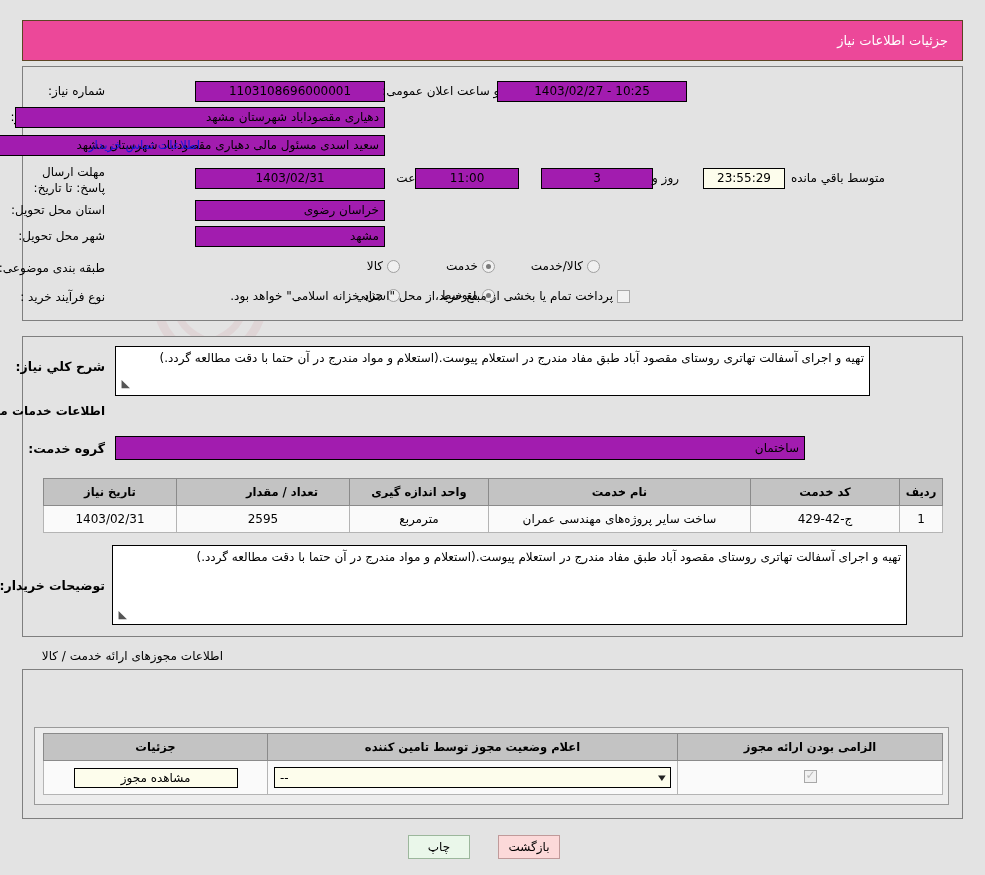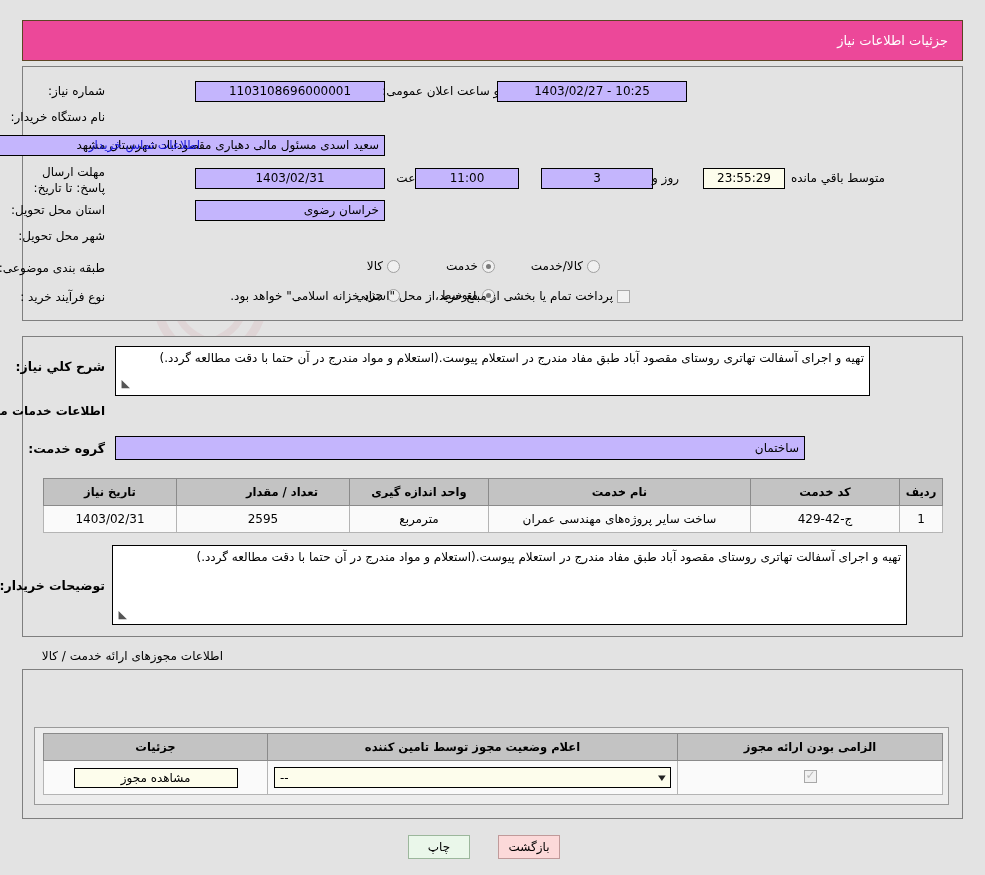--- a/index.html
+++ b/index.html
@@ -78,21 +78,21 @@
 
   .field-label {
     position: absolute;
     font-size: 12px;
     color: #000;
     white-space: nowrap;
     z-index: 9;
   }
   .ro-box {
     position: absolute;
-    background: #c4b5fd;
+    background: #a21caf;
     border: 1px solid #000000;
     box-sizing: border-box;
     font-size: 12px;
     color: #000;
     line-height: 18px;
     padding: 0 5px;
     z-index: 9;
     overflow: hidden;
     white-space: nowrap;
   }
@@ -310,38 +310,40 @@
 
   <div class="panel" id="panel-top"></div>
 
   <div class="field-label" style="right:880px; top:84px;">شماره نیاز:</div>
   <div class="ro-box center" style="right:600px; top:81px; width:190px; height:21px;">1103108696000001</div>
 
   <div class="field-label" style="right:458px; top:84px;">تاریخ و ساعت اعلان عمومی:</div>
   <div class="ro-box center" style="right:298px; top:81px; width:190px; height:21px; left:auto;">10:25 - 1403/02/27</div>
 
   <div class="field-label" style="right:880px; top:110px;">نام دستگاه خریدار:</div>
+  <div class="ro-box right" style="right:600px; top:107px; width:370px; height:21px;">دهیاری مقصوداباد شهرستان مشهد</div>
 
   <div class="field-label" style="right:880px; top:138px;">ایجاد کننده درخواست:</div>
   <div class="ro-box right" style="right:600px; top:135px; width:390px; height:21px;">سعید اسدی مسئول مالی دهیاری مقصوداباد شهرستان مشهد</div>
   <a class="link-blue" style="right:785px; top:138px;">اطلاعات تماس خریدار</a>
 
   <div class="field-label" style="right:880px; top:164px; white-space:normal; width:85px; line-height:16px; text-align:right;">مهلت ارسال پاسخ: تا تاریخ:</div>
   <div class="ro-box center" style="right:600px; top:168px; width:190px; height:21px;">1403/02/31</div>
   <div class="plain-text" style="right:556px; top:171px;">ساعت</div>
   <div class="ro-box center" style="right:466px; top:168px; width:104px; height:21px;">11:00</div>
   <div class="ro-box center" style="right:332px; top:168px; width:112px; height:21px;">3</div>
   <div class="plain-text" style="right:306px; top:171px;">روز و</div>
   <div class="ro-box center cream" style="right:200px; top:168px; width:82px; height:21px;">23:55:29</div>
   <div class="plain-text" style="right:100px; top:171px;">متوسط باقي مانده</div>
 
   <div class="field-label" style="right:880px; top:203px;">استان محل تحویل:</div>
   <div class="ro-box right" style="right:600px; top:200px; width:190px; height:21px;">خراسان رضوی</div>
 
   <div class="field-label" style="right:880px; top:229px;">شهر محل تحویل:</div>
+  <div class="ro-box right" style="right:600px; top:226px; width:190px; height:21px;">مشهد</div>
 
   <div class="field-label" style="right:880px; top:261px;">طبقه بندی موضوعی:</div>
   <div class="radio-wrap" style="right:585px; top:259px;">
     <span class="radio"></span>
     <span>کالا</span>
   </div>
   <div class="radio-wrap" style="right:490px; top:259px;">
     <span class="radio on"></span>
     <span>خدمت</span>
   </div>

